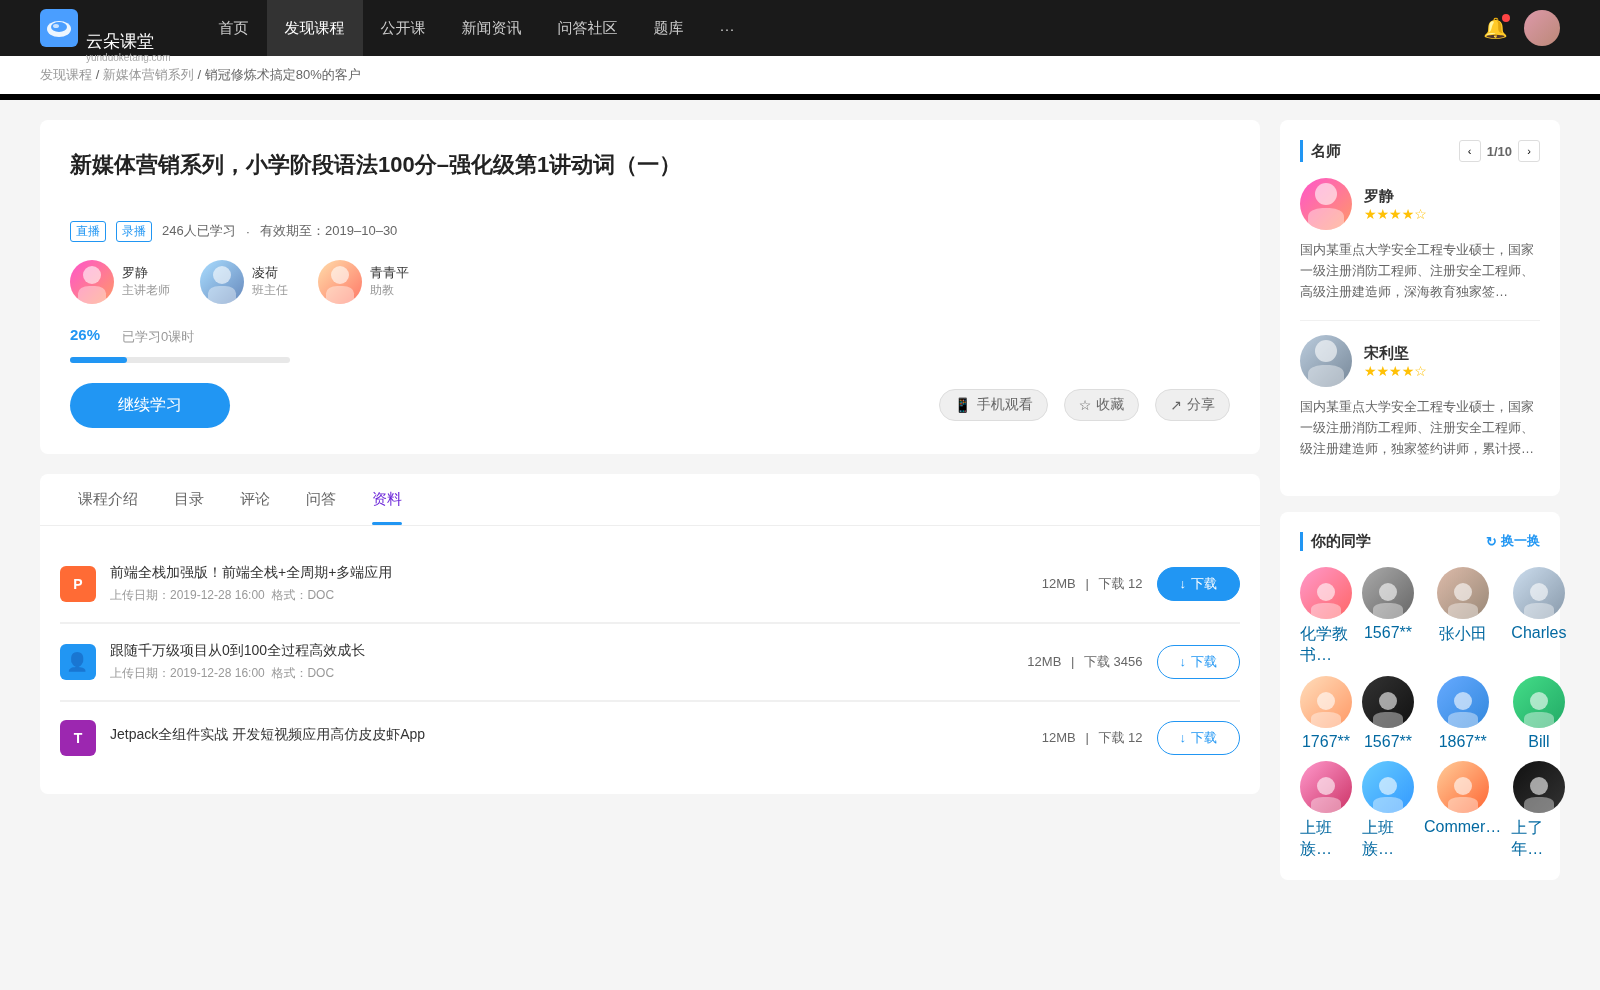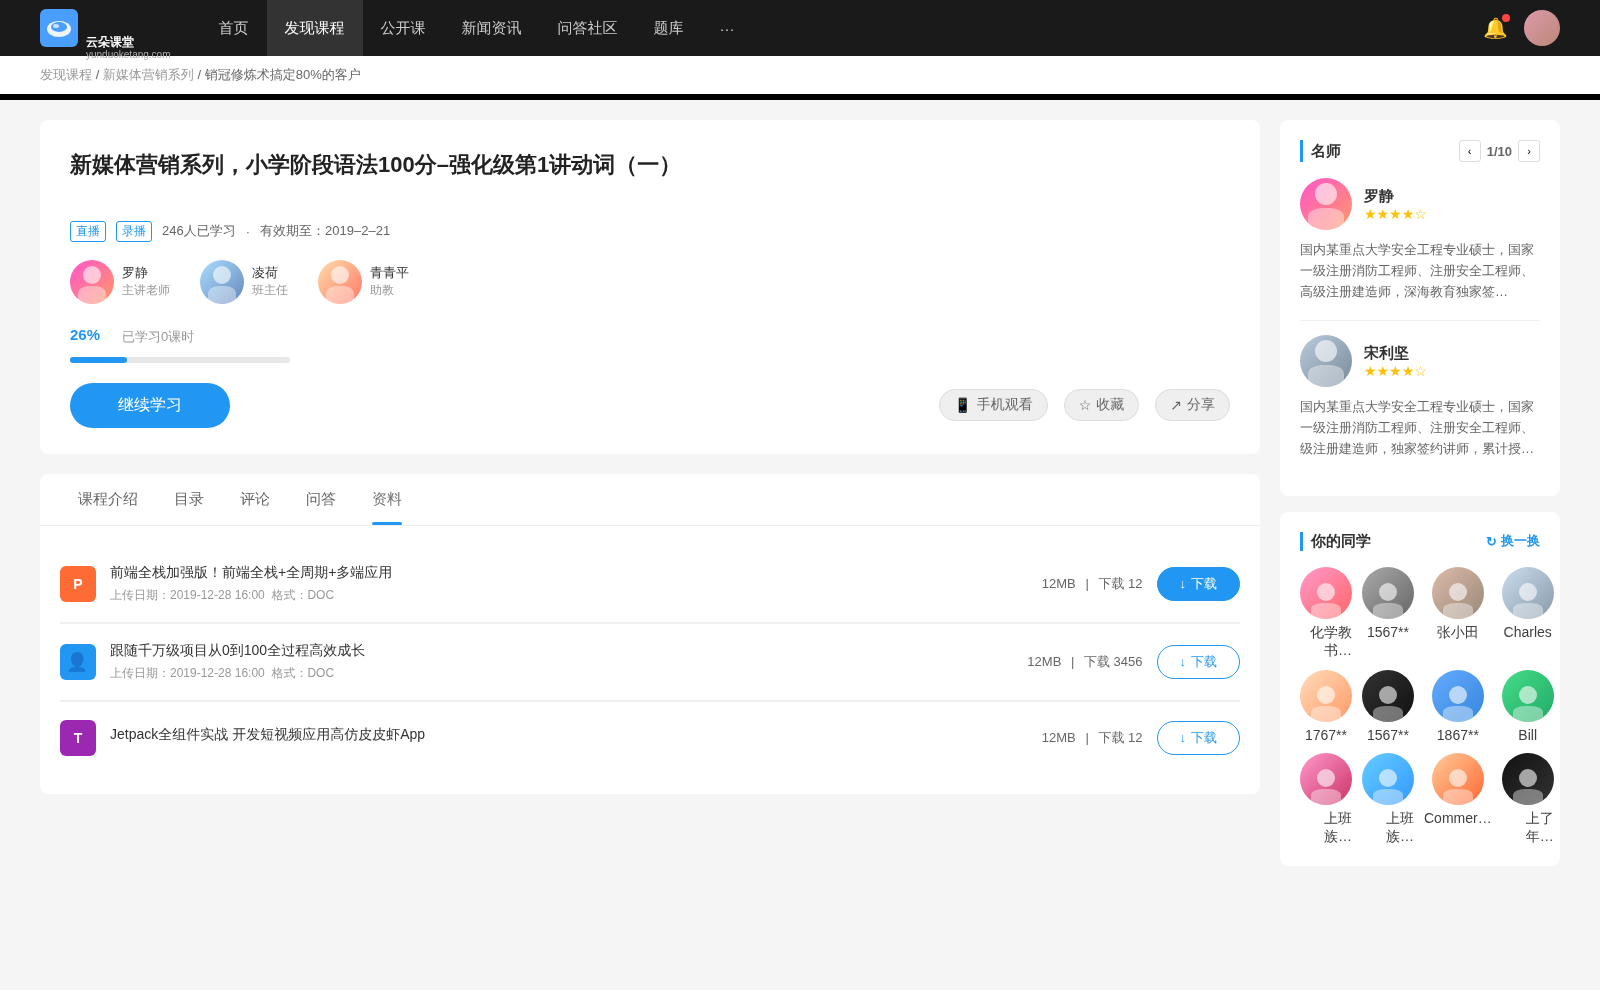--- a/index.html
+++ b/index.html
@@ -52,21 +52,21 @@
 
     .course-actions { display: flex; align-items: center; gap: 20px; }
     .btn-continue { background: #2196f3; color: #fff; border: none; border-radius: 25px; padding: 12px 48px; font-size: 16px; cursor: pointer; font-weight: 500; }
     .action-btns { display: flex; gap: 16px; margin-left: auto; }
     .action-btn { display: flex; align-items: center; gap: 5px; color: #666; font-size: 14px; cursor: pointer; border: 1px solid #ddd; border-radius: 20px; padding: 6px 14px; }
 
     
     .tabs-card { background: #fff; border-radius: 8px; overflow: hidden; }
     .tabs-header { display: flex; padding: 0 20px; border-bottom: 1px solid #eee; }
     .tab-item { padding: 16px 18px; font-size: 15px; color: #666; cursor: pointer; position: relative; }
-    .tab-item.active { color: #737373; }
+    .tab-item.active { color: #6d28d9; }
     .tab-item.active::after { content: ''; position: absolute; bottom: 0; left: 50%; transform: translateX(-50%); width: 30px; height: 3px; background: #2196f3; border-radius: 2px; }
     .tab-content { padding: 20px; }
 
     
     .file-item { display: flex; align-items: center; gap: 14px; padding: 18px 0; border-bottom: 1px solid #f0f0f0; }
     .file-item:last-child { border-bottom: none; }
     .file-icon { width: 36px; height: 36px; border-radius: 6px; display: flex; align-items: center; justify-content: center; color: #fff; font-weight: 700; font-size: 14px; flex-shrink: 0; }
     .fi-p { background: #ff6b35; }
     .fi-u { background: #2196f3; }
     .fi-t { background: #9c27b0; }
@@ -104,21 +104,21 @@
     .cm3 { background: linear-gradient(135deg, #dba, #987); }
     .cm4 { background: linear-gradient(135deg, #cde, #89a); }
     .cm5 { background: linear-gradient(135deg, #fdb, #f96); }
     .cm6 { background: linear-gradient(135deg, #333, #111); }
     .cm7 { background: linear-gradient(135deg, #6af, #38d); }
     .cm8 { background: linear-gradient(135deg, #4d8, #2a6); }
     .cm9 { background: linear-gradient(135deg, #f9c, #c36); }
     .cm10 { background: linear-gradient(135deg, #6cf, #39f); }
     .cm11 { background: linear-gradient(135deg, #fc9, #f63); }
     .cm12 { background: linear-gradient(135deg, #111, #333); }
-    .cm-name { font-size: 14px; color: #404040; text-align: right; }
+    .cm-name { font-size: 16px; color: #0369a1; text-align: left; }
     .refresh-btn { color: #2196f3; font-size: 13px; cursor: pointer; display: flex; align-items: center; gap: 4px; }
 
     .divider { border: none; border-top: 1px solid #f0f0f0; margin: 0; }
 
     
     .person-silhouette { width: 100%; height: 100%; display: flex; flex-direction: column; align-items: center; justify-content: flex-end; }
     .p-head { border-radius: 50%; background: rgba(255,255,255,0.6); }
     .p-body { background: rgba(255,255,255,0.4); border-radius: 40% 40% 0 0; }
   </style>
 </head>
@@ -127,21 +127,21 @@
 <nav class="navbar">
   <div class="logo">
     <div class="logo-icon">
       <svg width="26" height="22" viewBox="0 0 26 22" fill="none">
         <ellipse cx="13" cy="12" rx="12" ry="8" fill="white" opacity="0.9"></ellipse>
         <ellipse cx="13" cy="10" rx="8" ry="5" fill="#4a9eff"></ellipse>
         <ellipse cx="10" cy="9" rx="3" ry="2" fill="white" opacity="0.7"></ellipse>
       </svg>
     </div>
     <div class="logo-text">
-      <div style="font-size:12px;font-weight:700;margin-top:40px;">云朵课堂</div>
+      <div style="font-size:17px;font-weight:400;margin-top:40px;">云朵课堂</div>
       <div style="font-size:10px;color:#aaa;">yunduoketang.com</div>
     </div>
   </div>
 
   <div class="nav-items">
     <div class="nav-item">首页</div>
     <div class="nav-item active">发现课程</div>
     <div class="nav-item">公开课</div>
     <div class="nav-item">新闻资讯</div>
     <div class="nav-item">问答社区</div>
@@ -173,21 +173,21 @@
   <div class="content-area">
 
     <div class="course-card">
       <h1 class="course-title">新媒体营销系列，小学阶段语法100分–强化级第1讲动词（一）</h1>
 
       <div class="course-meta">
         <span class="badge">直播</span>
         <span class="badge">录播</span>
         <span>246人已学习</span>
         <span>·</span>
-        <span>有效期至：2019–2–21</span>
+        <span>有效期至：2019–10–30</span>
       </div>
 
       <div class="teachers">
         <div class="teacher-item">
           <div class="teacher-avatar ta1">
             <div class="person-silhouette">
               <div class="p-head" style="width:18px;height:18px;margin-bottom:2px;"></div>
               <div class="p-body" style="width:28px;height:18px;"></div>
             </div>
           </div>

